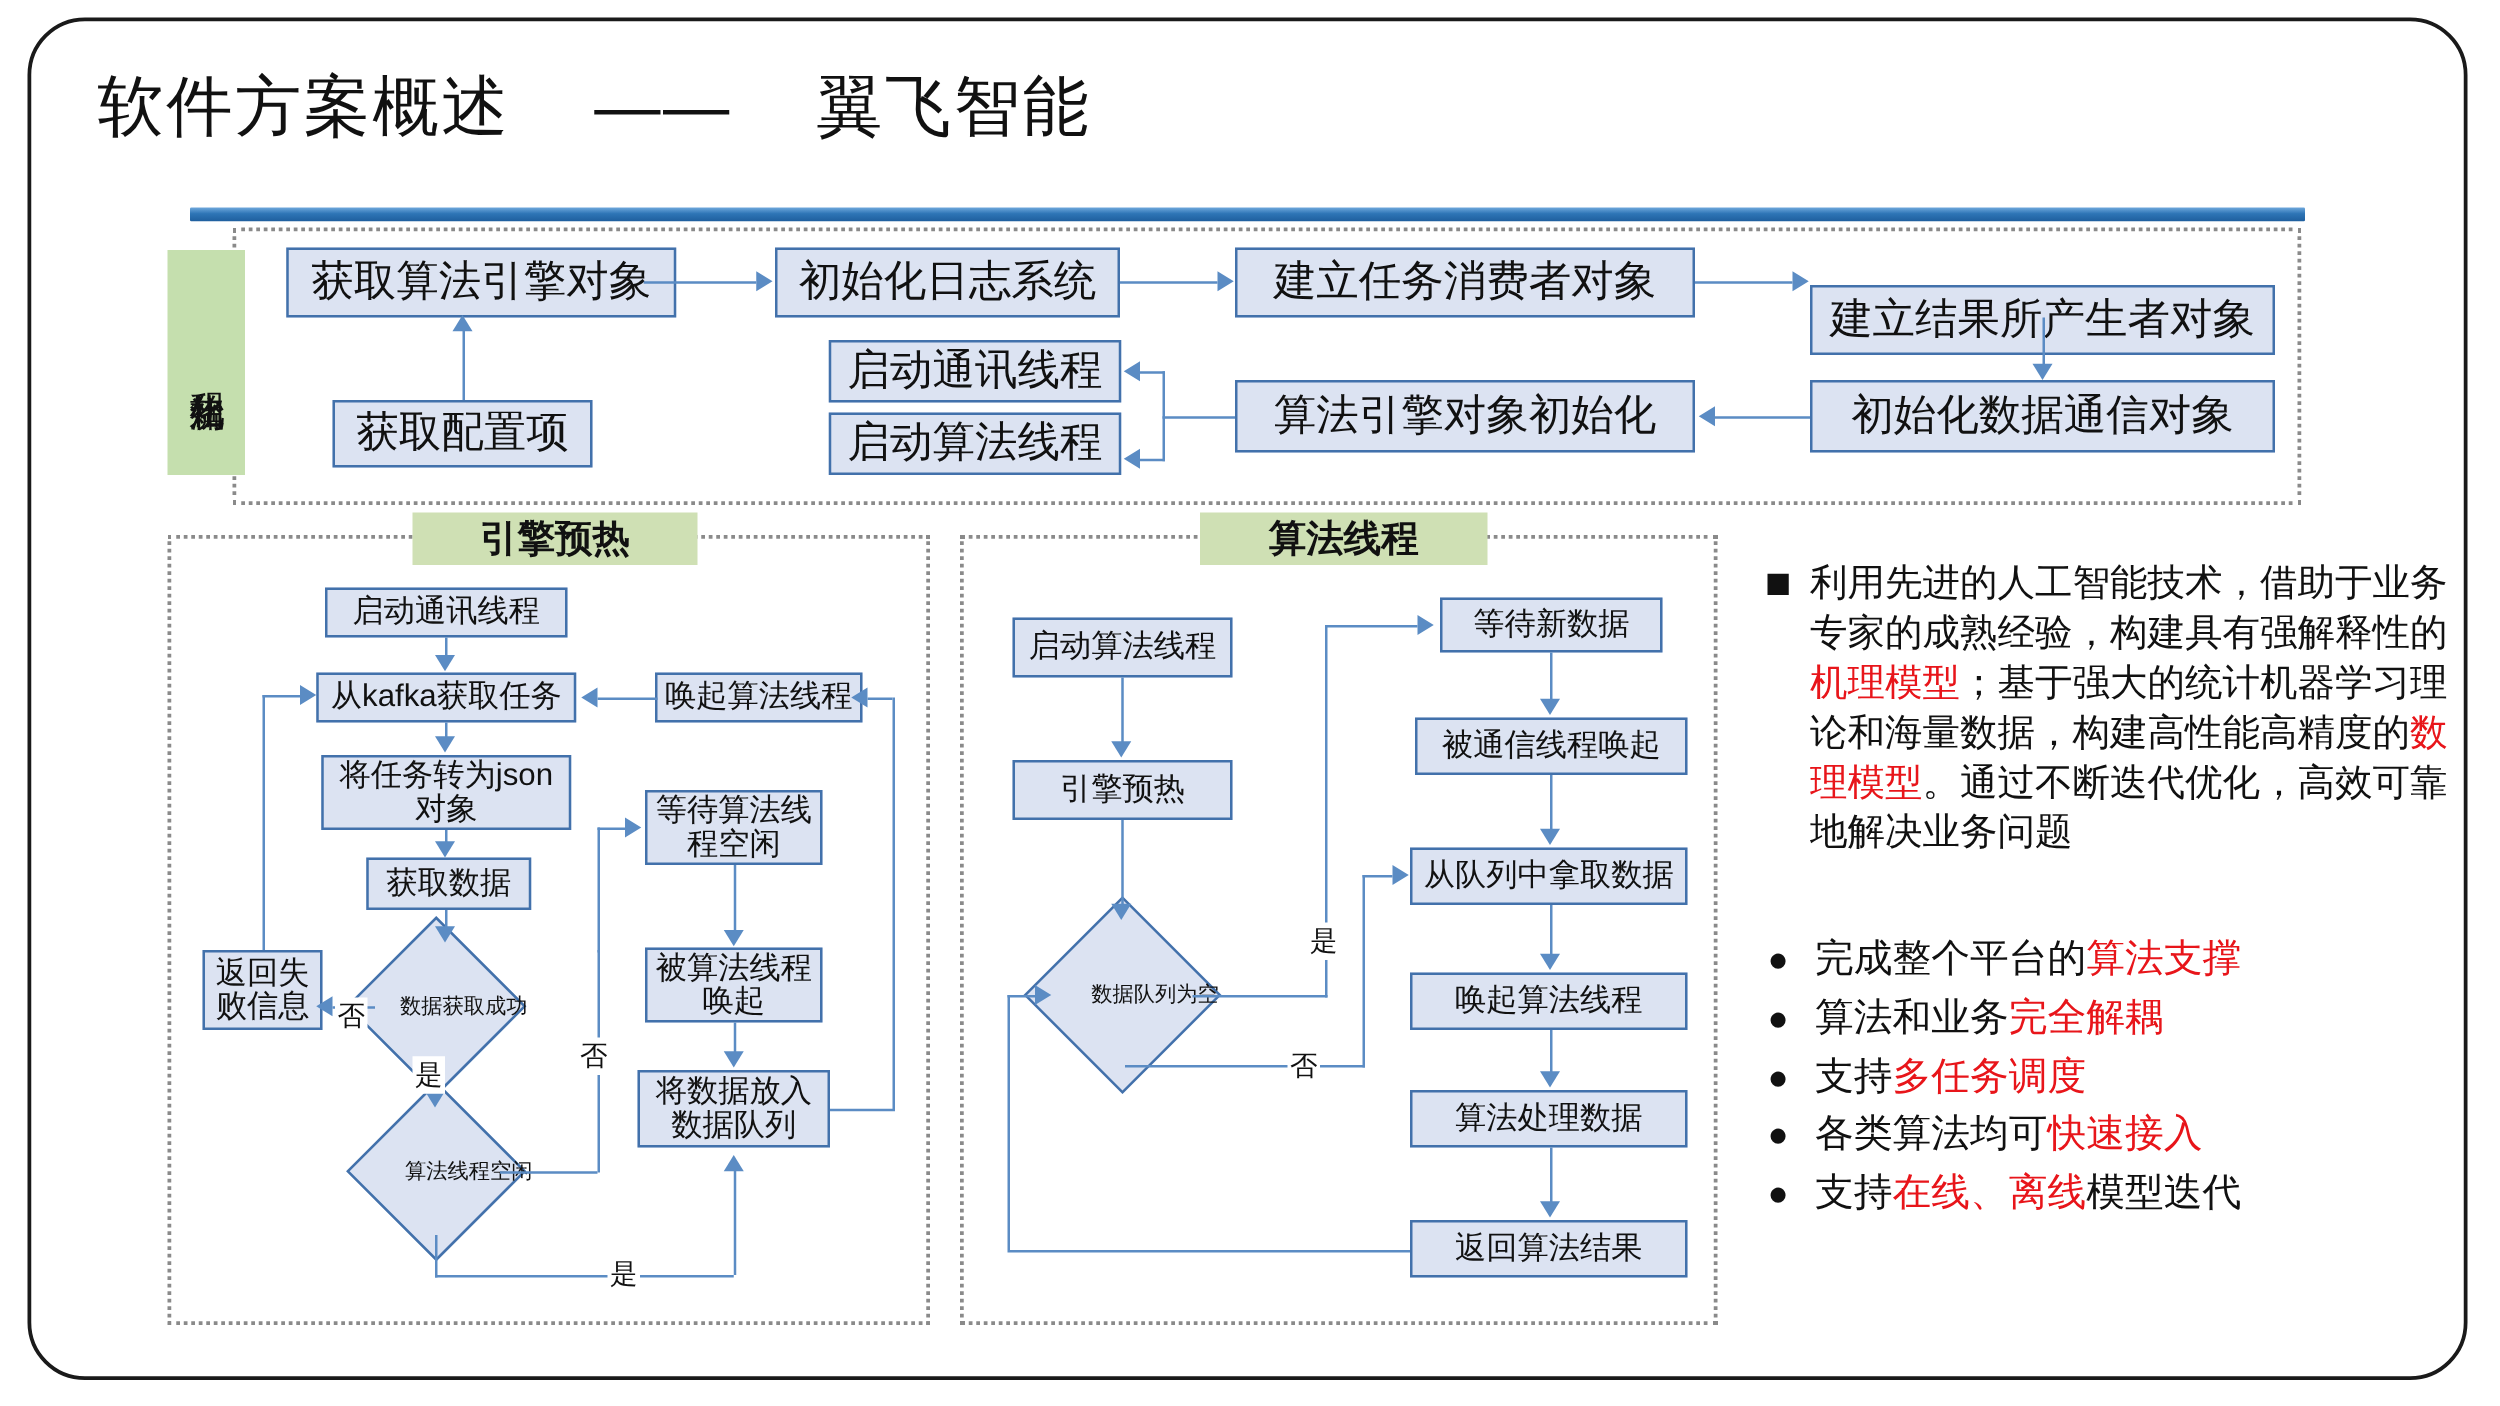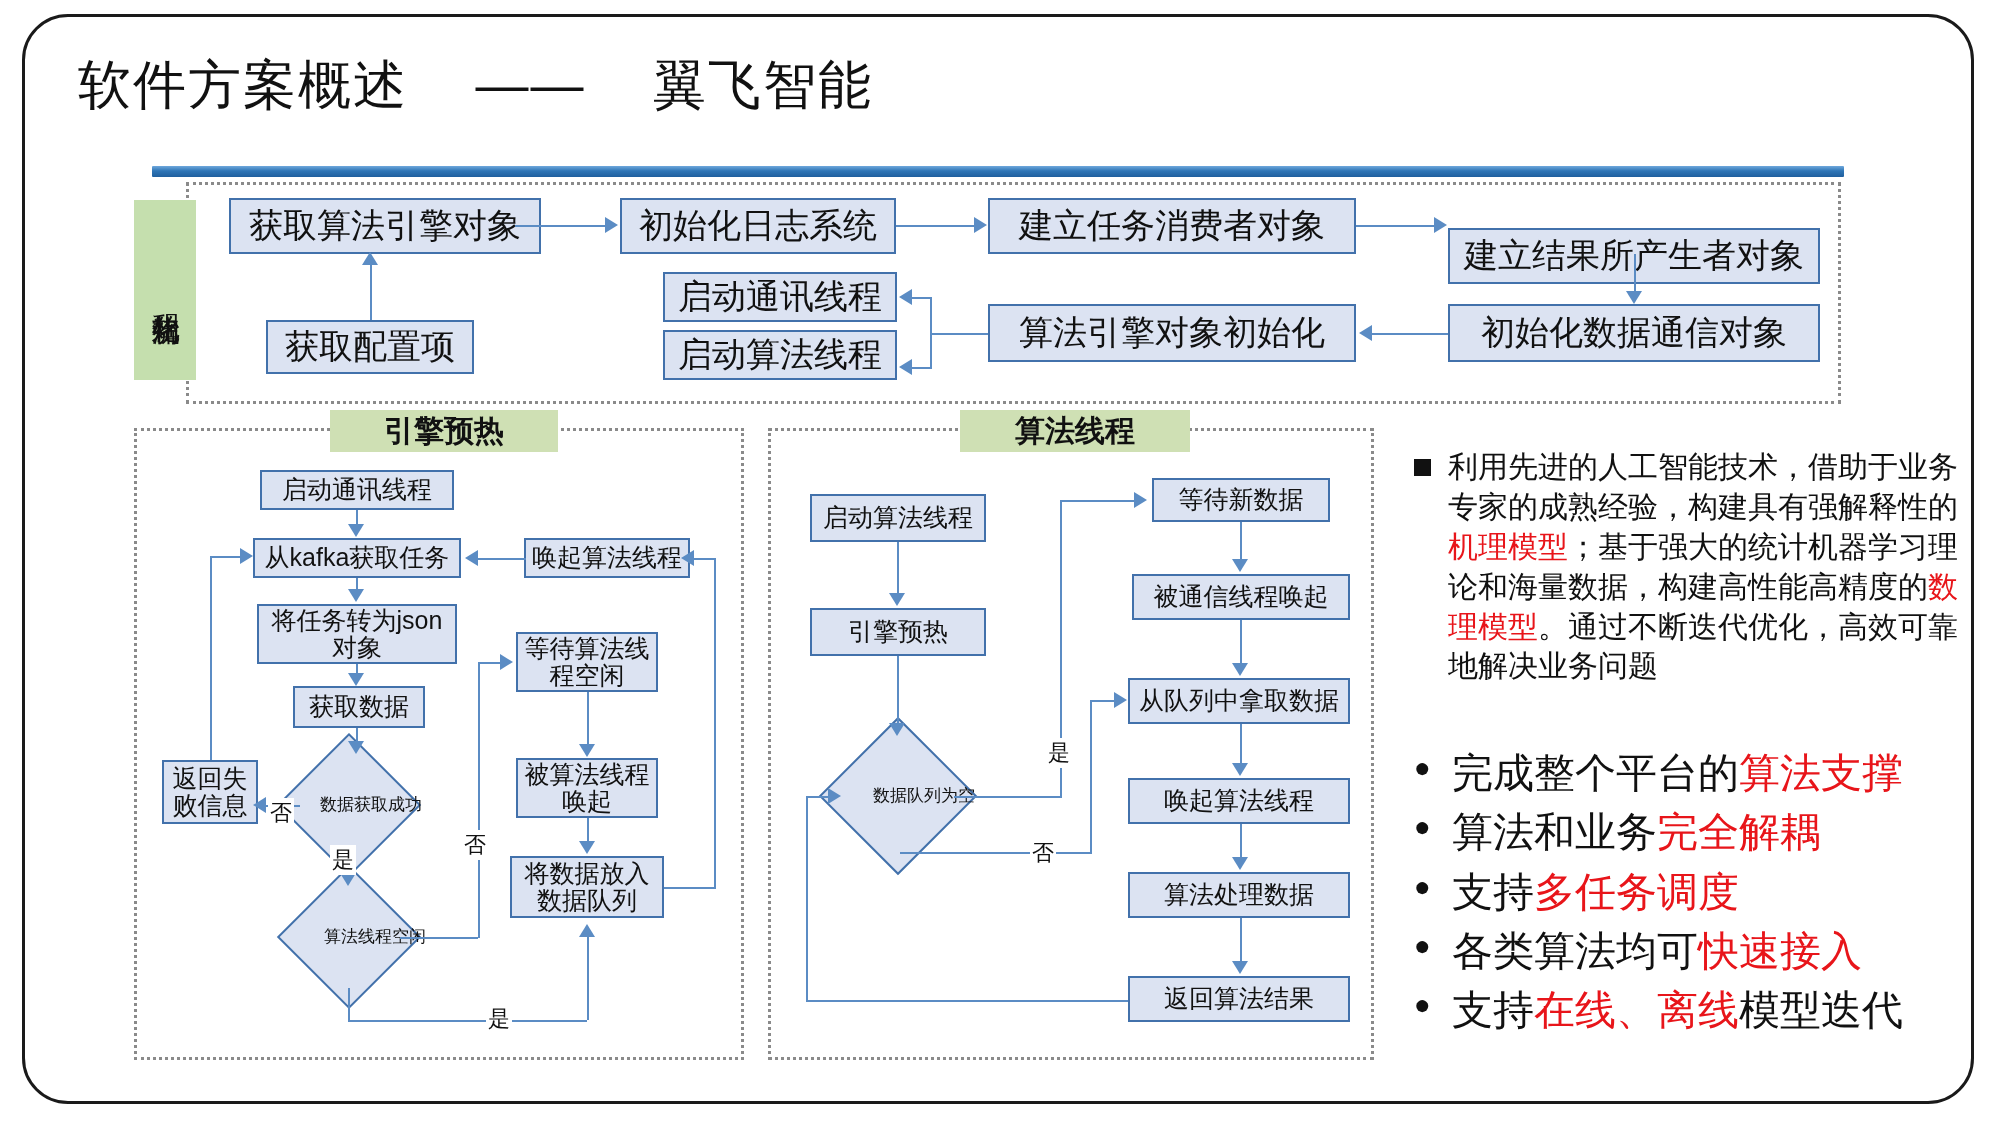--- a/index.html
+++ b/index.html
@@ -57,21 +57,21 @@
   .arw.u{border-left:8px solid transparent;border-right:8px solid transparent;border-bottom:13px solid #5b8cc4;}
   .elab{position:absolute;font-size:22px;color:#111;background:#fff;padding:0 2px;}
 
   
   .rp-para{position:absolute;left:1448px;top:447px;width:510px;font-size:30px;line-height:1.33;color:#111;}
   .rp-mark{position:absolute;left:1414px;top:459px;width:17px;height:17px;background:#111;}
   .red{color:#e8151a;}
   .rp-list{position:absolute;left:1414px;top:748px;width:560px;}
   .rp-li{display:flex;align-items:flex-start;margin-bottom:8px;}
   .rp-bullet{width:38px;flex:0 0 38px;font-size:28px;line-height:1.25;color:#111;text-align:left;padding-top:2px;}
-  .rp-txt{font-size:41px;line-height:1.25;color:#111;white-space:nowrap;}
+  .rp-txt{font-size:31px;line-height:1.25;color:#111;white-space:nowrap;}
 </style>
 </head>
 <body>
 
 <div id="stage">
 
   <div class="card-frame"></div>
 
   <div class="slide-title">
     <span>软件方案概述</span>

